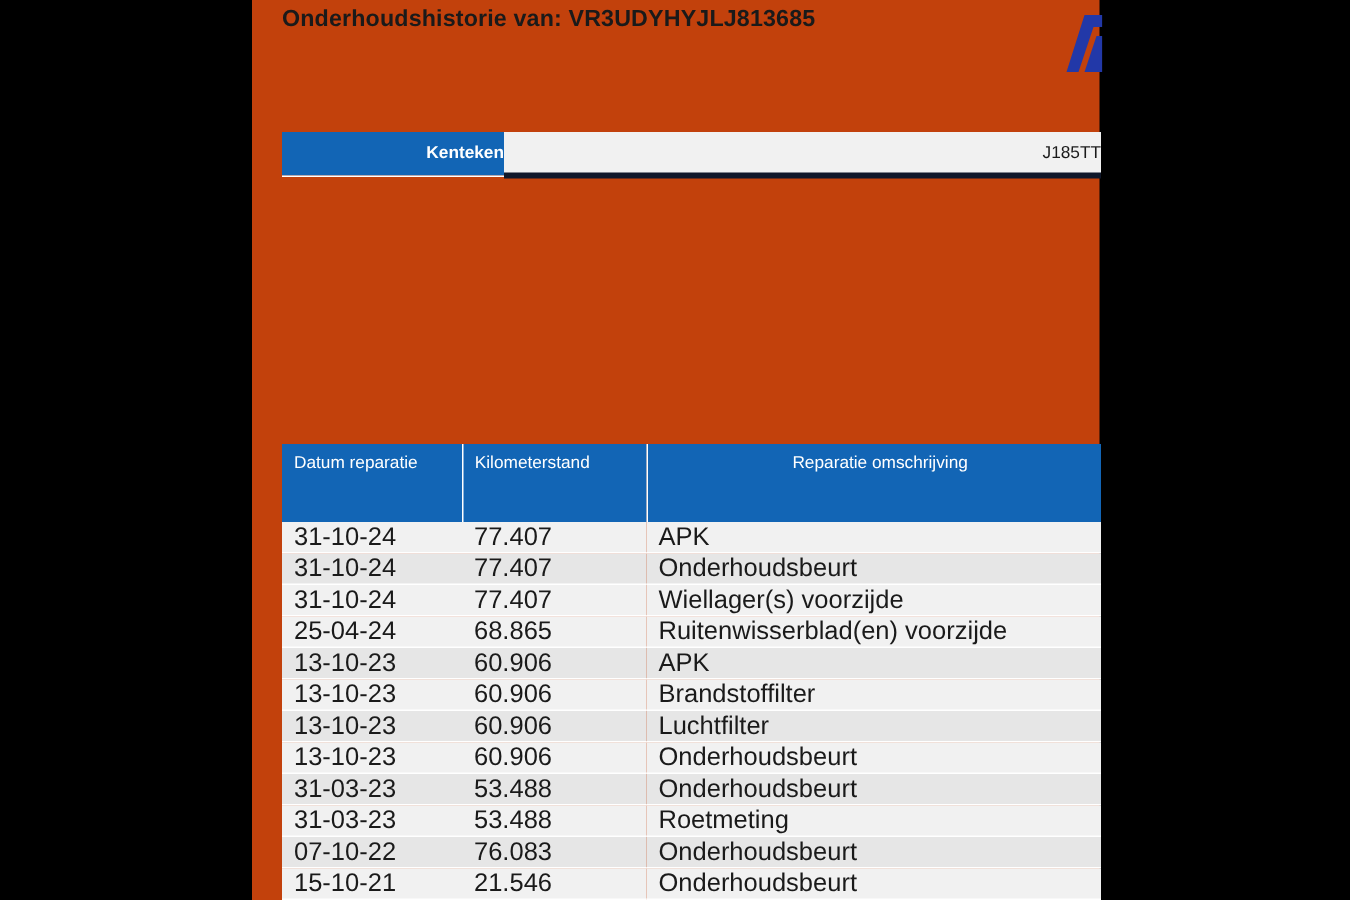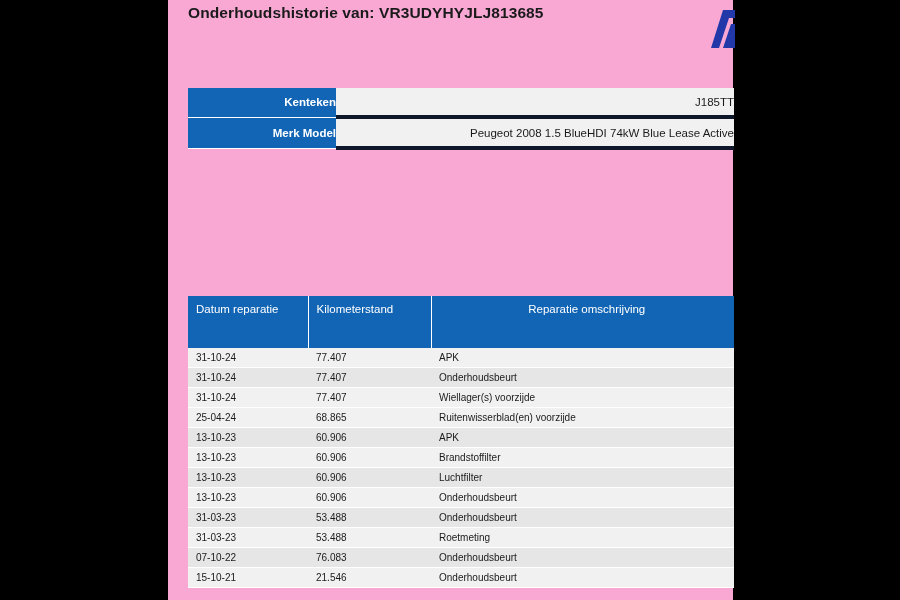--- a/index.html
+++ b/index.html
@@ -18,21 +18,21 @@
     width: 900px;
     height: 600px;
     background: #000000;
   }
   .sheet {
     position: absolute;
     left: 168px;
     top: 0;
     width: 565px;
     height: 600px;
-    background: #f9a8d4;
+    background: #c2410c;
   }
   .doc-title {
     position: absolute;
     left: 20px;
     top: 4px;
     font-size: 15.5px;
     font-weight: bold;
     color: #1a1a1a;
     letter-spacing: 0.1px;
     white-space: nowrap;
@@ -96,21 +96,21 @@
     padding: 7px 0 0 8px;
     height: 45px;
     border-right: 1px solid #ffffff;
     margin-top: 20px;
   }
   .hist-table th:last-child { border-right: none; text-align: center; }
   .hist-table col.c1 { width: 120px; }
   .hist-table col.c2 { width: 123px; }
   .hist-table col.c3 { width: 303px; }
   .hist-table td {
-    font-size: 10px;
+    font-size: 17px;
     color: #1a1a1a;
     height: 19px;
     padding: 0 0 0 8px;
     vertical-align: middle;
     border-bottom: 1px solid #ffffff;
   }
   .hist-table tbody tr { background: #f1f1f1; }
   .hist-table tbody tr.alt { background: #e6e6e6; }
 </style>
 </head>
@@ -126,24 +126,20 @@
         <polygon points="2,40 14,2 26,2 26,10 20,10 10,40" fill="#2238a8"></polygon>
         <polygon points="14,40 22,16 26,16 26,40" fill="#2238a8"></polygon>
       </svg>
     </div>
 
     <table class="info-table">
       <tbody>
         <tr>
           <td class="key">Kenteken</td>
           <td class="val">J185TT</td>
-        </tr>
-        <tr>
-          <td class="key">Merk Model</td>
-          <td class="val">Peugeot 2008 1.5 BlueHDI 74kW Blue Lease Active</td>
         </tr>
       </tbody>
     </table>
 
     <table class="hist-table">
       <colgroup>
         <col class="c1">
           <col class="c2">
           <col class="c3">
       </colgroup>

